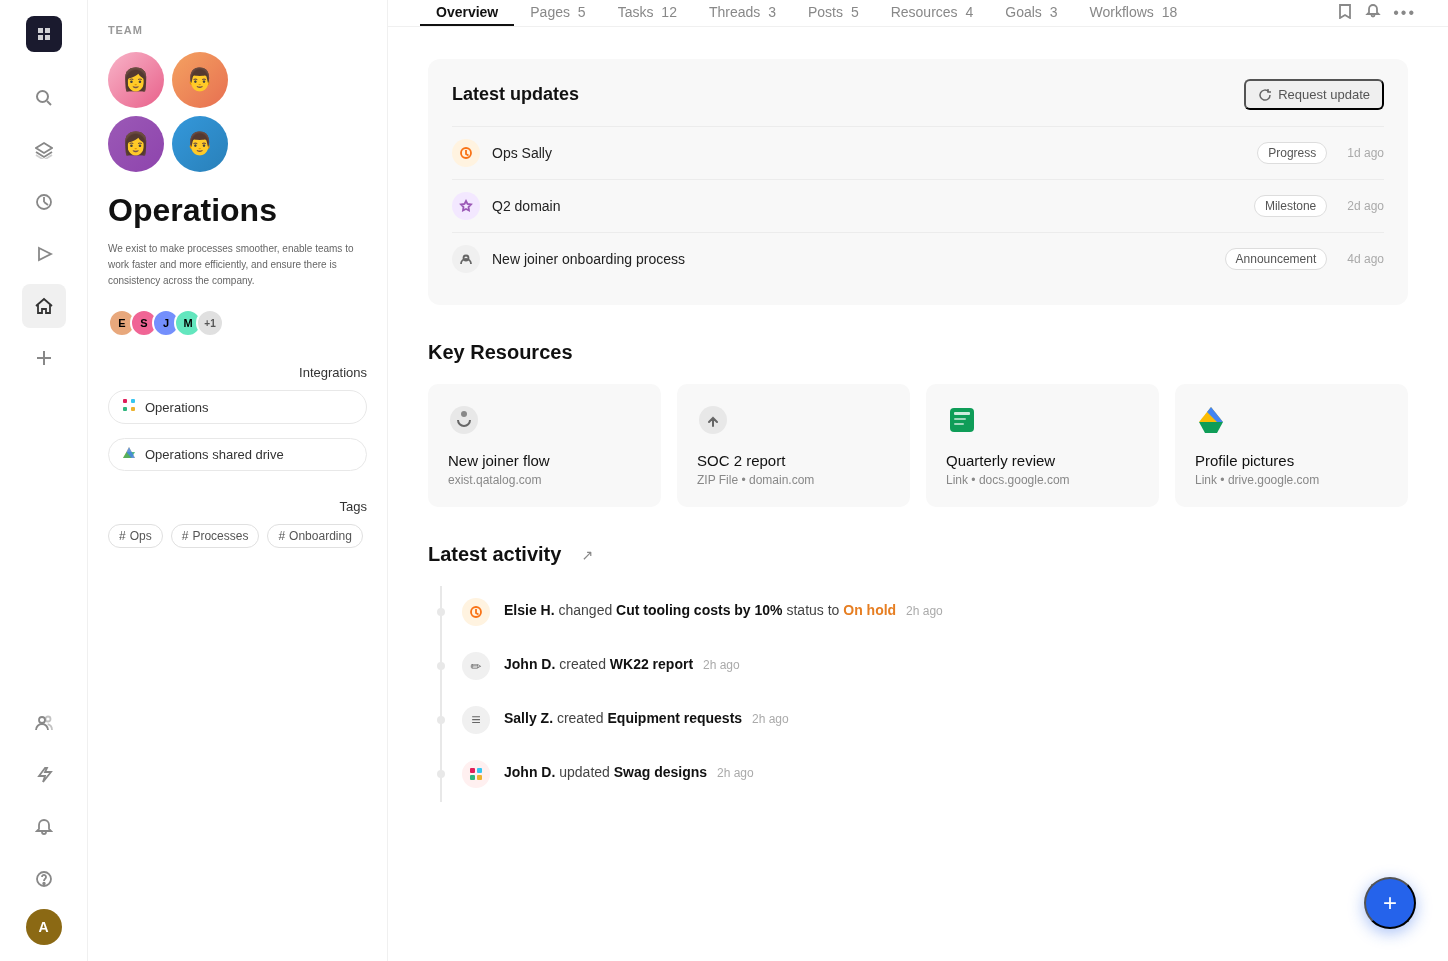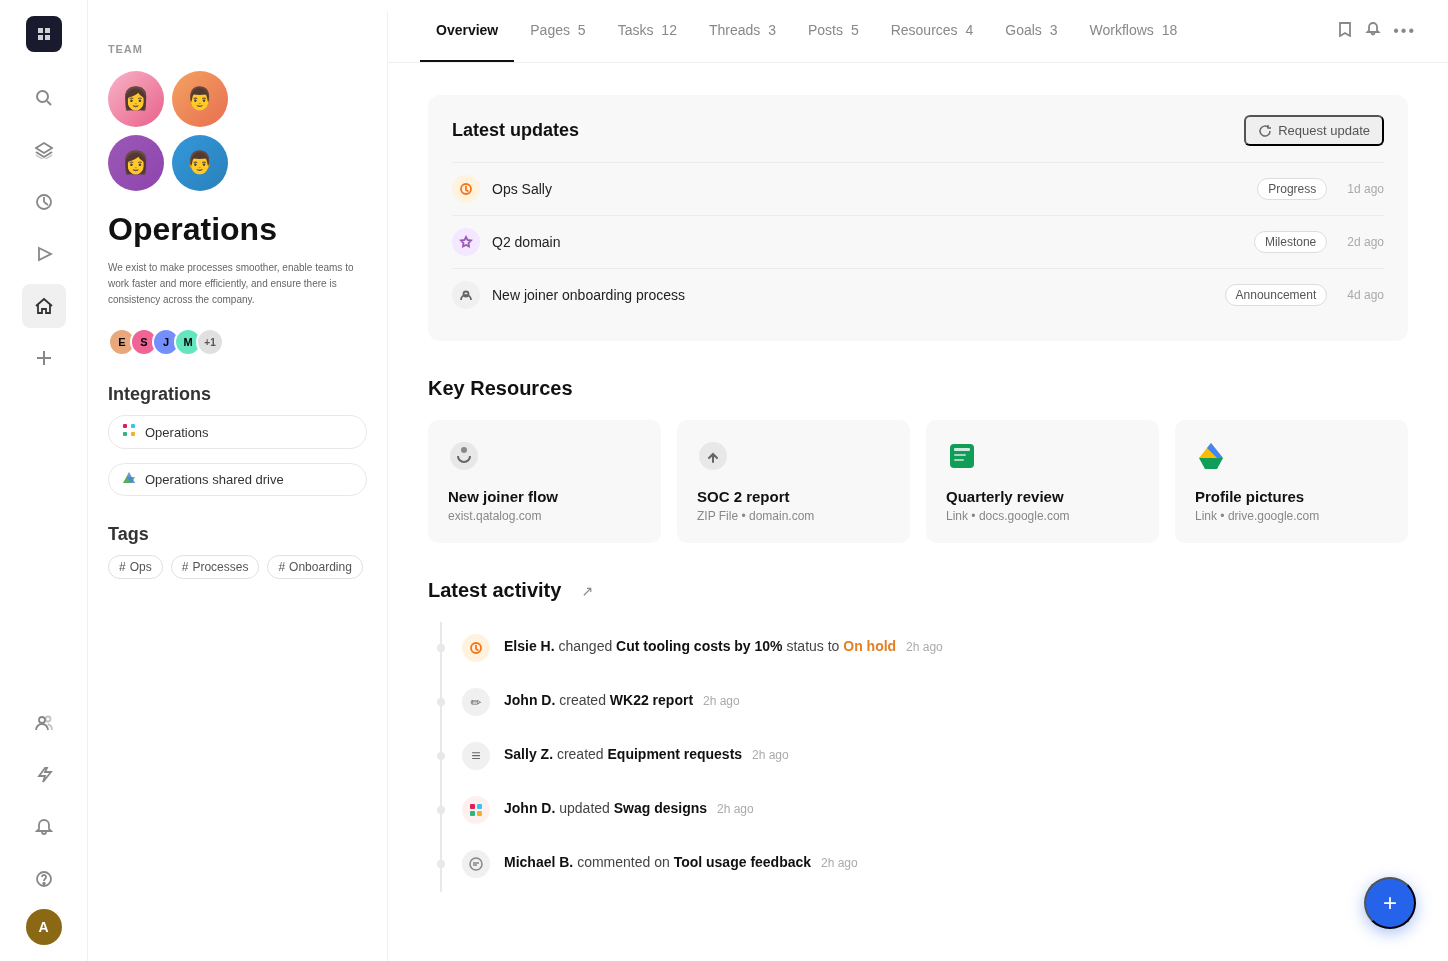--- a/index.html
+++ b/index.html
@@ -41,24 +41,23 @@
       overflow: hidden;
       display: flex; align-items: center; justify-content: center;
       color: white; font-size: 14px; font-weight: 600;
     }
 
     
     .sidebar {
       width: 300px;
       background: #fff;
       border-right: 1px solid #f0f0f0;
-      padding: 32px 20px;
+      padding: 24px 20px;
       overflow-y: auto;
       flex-shrink: 0;
-      margin-top: 11px;
     }
     .sidebar .team-label {
       font-size: 11px;
       font-weight: 600;
       color: #999;
       letter-spacing: 0.08em;
       text-transform: uppercase;
       margin-bottom: 16px;
     }
     .avatar-grid {
@@ -108,24 +107,25 @@
       font-weight: 600;
     }
     .member-av:first-child { margin-left: 0; }
     .member-av-count {
       background: #e0e0e0;
       color: #555;
       font-size: 10px;
     }
 
     .section-label {
-      font-size: 18px;
-      font-weight: 700;
+      font-size: 13px;
+      font-weight: 400;
       color: #333;
       margin-bottom: 10px;
+      text-align: right;
     }
     .integration-btn {
       display: inline-flex;
       align-items: center;
       gap: 8px;
       padding: 6px 12px;
       border: 1px solid #e8e8e8;
       border-radius: 20px;
       font-size: 13px;
       color: #333;
@@ -161,21 +161,21 @@
       align-items: center;
       padding: 0 32px;
       border-bottom: 1px solid #f0f0f0;
       gap: 0;
       position: sticky;
       top: 0;
       background: #fff;
       z-index: 10;
     }
     .top-nav .tab {
-      padding: 22px 16px;
+      padding: 4px 16px;
       font-size: 14px;
       color: #888;
       cursor: pointer;
       border-bottom: 2px solid transparent;
       white-space: nowrap;
     }
     .top-nav .tab.active {
       color: #111;
       font-weight: 600;
       border-bottom: 2px solid #111;
@@ -283,21 +283,21 @@
       padding: 20px;
       cursor: pointer;
     }
     .resource-icon {
       width: 36px; height: 36px;
       margin-bottom: 12px;
       font-size: 24px;
     }
     .resource-name {
       font-size: 15px;
-      font-weight: 700;
+      font-weight: 400;
       color: #111;
       margin-bottom: 4px;
     }
     .resource-meta {
       font-size: 12px;
       color: #888;
     }
 
     
     .activity-header {
@@ -696,29 +696,18 @@
             <rect x="8" y="1" width="5" height="5" rx="1" fill="#36C5F0"></rect>
             <rect x="1" y="8" width="5" height="5" rx="1" fill="#2EB67D"></rect>
             <rect x="8" y="8" width="5" height="5" rx="1" fill="#ECB22E"></rect>
           </svg>
         </div>
         <div class="activity-text">
           <strong>John D.</strong> updated <strong>Swag designs</strong> <span class="activity-time">2h ago</span>
         </div>
       </div>
 
-      <div class="activity-item">
-        <div class="activity-dot" style="background:#f0f0f0;font-size:13px;color:#666;">
-          <svg width="14" height="14" viewBox="0 0 14 14" fill="none" stroke="#888" stroke-width="1.5">
-            <circle cx="7" cy="7" r="6"></circle>
-              <path d="M4 6h6M4 8h4"></path>
-          </svg>
-        </div>
-        <div class="activity-text">
-          <strong>Michael B.</strong> commented on <strong>Tool usage feedback</strong> <span class="activity-time">2h ago</span>
-        </div>
-      </div>
 
     </div>
   </div>
 </main>
 
 <button class="fab">+</button>
 
 </body></html>

